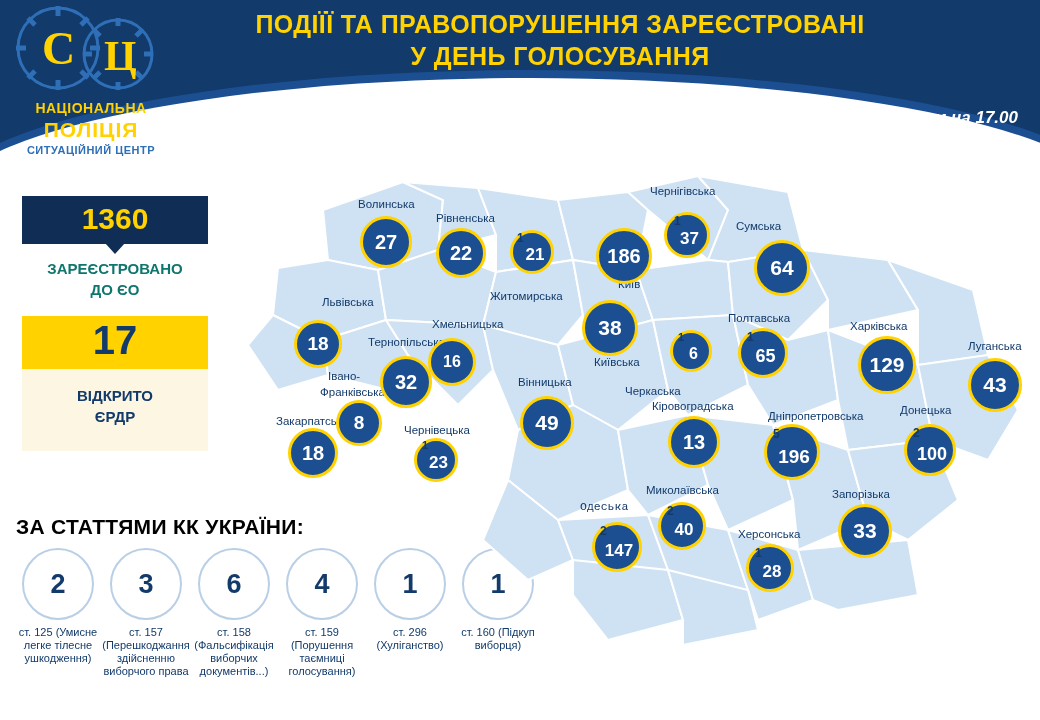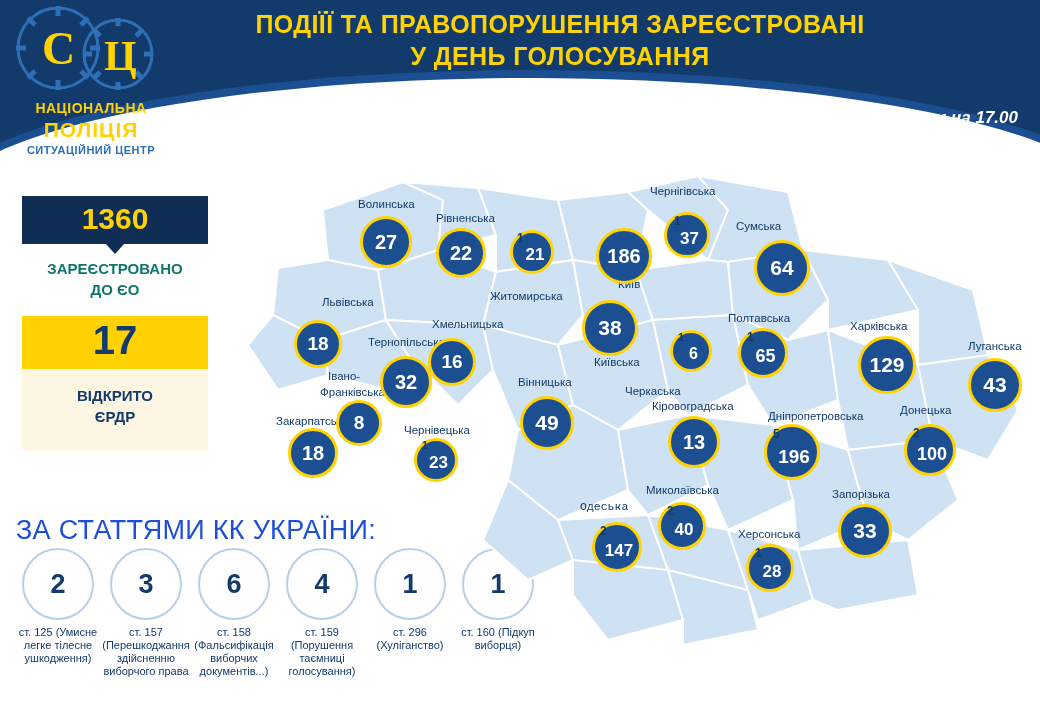--- a/index.html
+++ b/index.html
@@ -76,21 +76,21 @@
     background:#ffd200; color:#123a6b; text-align:center;
     font-size:40px; font-weight:bold; padding:2px 0 6px 0;
   }
   #statpanel .creambox {
     background:#fdf6e3; text-align:center; color:#123a6b;
     font-size:15px; font-weight:bold; line-height:21px; padding:16px 0 24px 0;
   }
   
   #articles-title {
     position:absolute; left:16px; top:515px;
-    color:#1d4ed8; font-size:27px; font-weight:normal; letter-spacing:0.3px;
+    color:#000000; font-size:21px; font-weight:bold; letter-spacing:0.3px;
   }
   #articles { position:absolute; left:8px; top:548px; width:540px; height:170px; }
   .art { position:absolute; width:88px; text-align:center; }
   .art .circ {
     width:72px;height:72px;border-radius:50%;
     border:2px solid #b9cfe6; margin:0 auto;
     display:flex; align-items:center; justify-content:center;
     color:#123a6b; font-size:27px; font-weight:bold; background:#ffffff;
   }
   .art .lbl {
@@ -311,21 +311,21 @@
     </div>
   </div>
 
   <div class="marker" style="left:66px;  top:180px;">
     <div class="mk-circle" style="width:48px;height:48px;font-size:19px;">
       <span class="mk-val">18</span>
     </div>
   </div>
 
   <div class="marker" style="left:200px; top:198px;">
-    <div class="mk-circle" style="width:48px;height:48px;font-size:19px;">
+    <div class="mk-circle" style="width:48px;height:48px;font-size:16px;">
       <span class="mk-val">16</span>
     </div>
   </div>
 
   <div class="marker" style="left:354px; top:160px;">
     <div class="mk-circle" style="width:56px;height:56px;font-size:21px;">
       <span class="mk-val">38</span>
     </div>
   </div>
 

